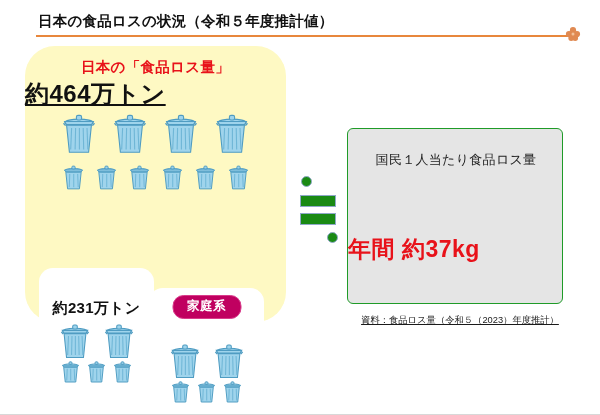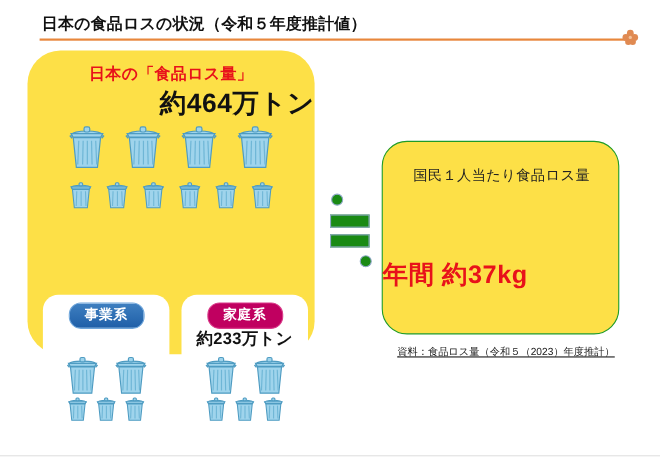--- a/index.html
+++ b/index.html
@@ -53,44 +53,45 @@
     height: 16px;
   }
 
   
   #pink-panel {
     position: absolute;
     left: 25px;
     top: 46px;
     width: 261px;
     height: 276px;
-    background: #fde047;
+    background: #fef9c3;
     border-radius: 30px;
   }
   #loss-heading {
     position: absolute;
     left: 0;
     top: 12px;
     width: 261px;
     text-align: center;
     font-size: 14.5px;
     font-weight: bold;
     color: #E8121A;
     letter-spacing: 0.3px;
   }
   #loss-amount {
     position: absolute;
     left: 0;
     top: 32px;
     width: 261px;
-    text-align: right;
+    text-align: left;
     font-size: 24px;
     font-weight: bold;
     color: #111111;
     letter-spacing: 0.5px;
+    text-decoration: underline;
   }
 
   .can-row {
     position: absolute;
     display: flex;
     align-items: flex-end;
     justify-content: center;
   }
   #main-row-large {
     left: 0; top: 66px; width: 261px;
@@ -104,21 +105,21 @@
   
   .sub-box {
     position: absolute;
     top: 222px;
     width: 115px;
     height: 118px;
     background: #ffffff;
     border-radius: 14px;
   }
   #sub-box-business { left: 14px; }
-  #sub-box-household { left: 140px; }
+  #sub-box-household { left: 124px; margin-top: 20px; }
 
   .sub-pill {
     position: absolute;
     left: 50%;
     transform: translateX(-50%);
     top: 7px;
     padding: 2px 14px 3px 14px;
     border-radius: 11px;
     font-size: 12.5px;
     font-weight: bold;
@@ -190,22 +191,22 @@
   #eq-dot-bottom { left: 31px; top: 62px; }
 
   
   #green-box {
     position: absolute;
     left: 347px;
     top: 128px;
     width: 216px;
     height: 176px;
     border: 1.6px solid #1F9B28;
-    border-radius: 23px;
-    background: #fde047;
+    border-radius: 6px;
+    background: #e5e5e5;
     box-sizing: border-box;
   }
   #per-capita-label {
     position: absolute;
     left: 0; top: 22px; width: 216px;
     text-align: center;
     font-size: 13px;
     color: #222222;
     letter-spacing: 0.3px;
   }
@@ -390,21 +391,21 @@
         <path d="M4.6 13.2 L29.4 13.2 L26.6 40.2 L7.4 40.2 Z" fill="#9FD4EC" stroke="#4F9CC2" stroke-width="1.6"></path>
         <g stroke="#6FB6D6" stroke-width="1.6">
           <line x1="11" y1="16" x2="10.2" y2="37.5"></line>
           <line x1="17.4" y1="16" x2="17.4" y2="37.5"></line>
           <line x1="23.8" y1="16" x2="24.6" y2="37.5"></line>
         </g>
       </svg>
     </div>
 
     <div class="sub-box" id="sub-box-business">
-      <div class="sub-pill" id="pill-business">事業系</div>
+      <div class="sub-amount">約231万トン</div>
       <div class="sub-row-large">
         <svg width="30" height="37" viewBox="0 0 34 42">
           <ellipse cx="17" cy="10.5" rx="14" ry="3.4" fill="#9FD4EC" stroke="#4F9CC2" stroke-width="1.2"></ellipse>
           <rect x="14.4" y="3.4" width="5.2" height="4.6" rx="1.6" fill="#9FD4EC" stroke="#4F9CC2" stroke-width="1.2"></rect>
           <path d="M2.6 9.5 L31.4 9.5 L29.6 12.6 L4.4 12.6 Z" fill="#9FD4EC" stroke="#4F9CC2" stroke-width="1.2"></path>
           <path d="M1.5 11.2 L3.6 13.6 M32.5 11.2 L30.4 13.6" stroke="#4F9CC2" stroke-width="1.5" fill="none"></path>
           <path d="M4.6 13.2 L29.4 13.2 L26.6 40.2 L7.4 40.2 Z" fill="#9FD4EC" stroke="#4F9CC2" stroke-width="1.2"></path>
           <g stroke="#6FB6D6" stroke-width="1.2">
             <line x1="9.6" y1="16" x2="8.7" y2="37.5"></line>
             <line x1="13.6" y1="16" x2="13.1" y2="37.5"></line>
@@ -460,21 +461,20 @@
             <line x1="11" y1="16" x2="10.2" y2="37.5"></line>
             <line x1="17.4" y1="16" x2="17.4" y2="37.5"></line>
             <line x1="23.8" y1="16" x2="24.6" y2="37.5"></line>
           </g>
         </svg>
       </div>
     </div>
 
     <div class="sub-box" id="sub-box-household">
       <div class="sub-pill" id="pill-household">家庭系</div>
-      <div class="sub-amount">約233万トン</div>
       <div class="sub-row-large">
         <svg width="30" height="37" viewBox="0 0 34 42">
           <ellipse cx="17" cy="10.5" rx="14" ry="3.4" fill="#9FD4EC" stroke="#4F9CC2" stroke-width="1.2"></ellipse>
           <rect x="14.4" y="3.4" width="5.2" height="4.6" rx="1.6" fill="#9FD4EC" stroke="#4F9CC2" stroke-width="1.2"></rect>
           <path d="M2.6 9.5 L31.4 9.5 L29.6 12.6 L4.4 12.6 Z" fill="#9FD4EC" stroke="#4F9CC2" stroke-width="1.2"></path>
           <path d="M1.5 11.2 L3.6 13.6 M32.5 11.2 L30.4 13.6" stroke="#4F9CC2" stroke-width="1.5" fill="none"></path>
           <path d="M4.6 13.2 L29.4 13.2 L26.6 40.2 L7.4 40.2 Z" fill="#9FD4EC" stroke="#4F9CC2" stroke-width="1.2"></path>
           <g stroke="#6FB6D6" stroke-width="1.2">
             <line x1="9.6" y1="16" x2="8.7" y2="37.5"></line>
             <line x1="13.6" y1="16" x2="13.1" y2="37.5"></line>

